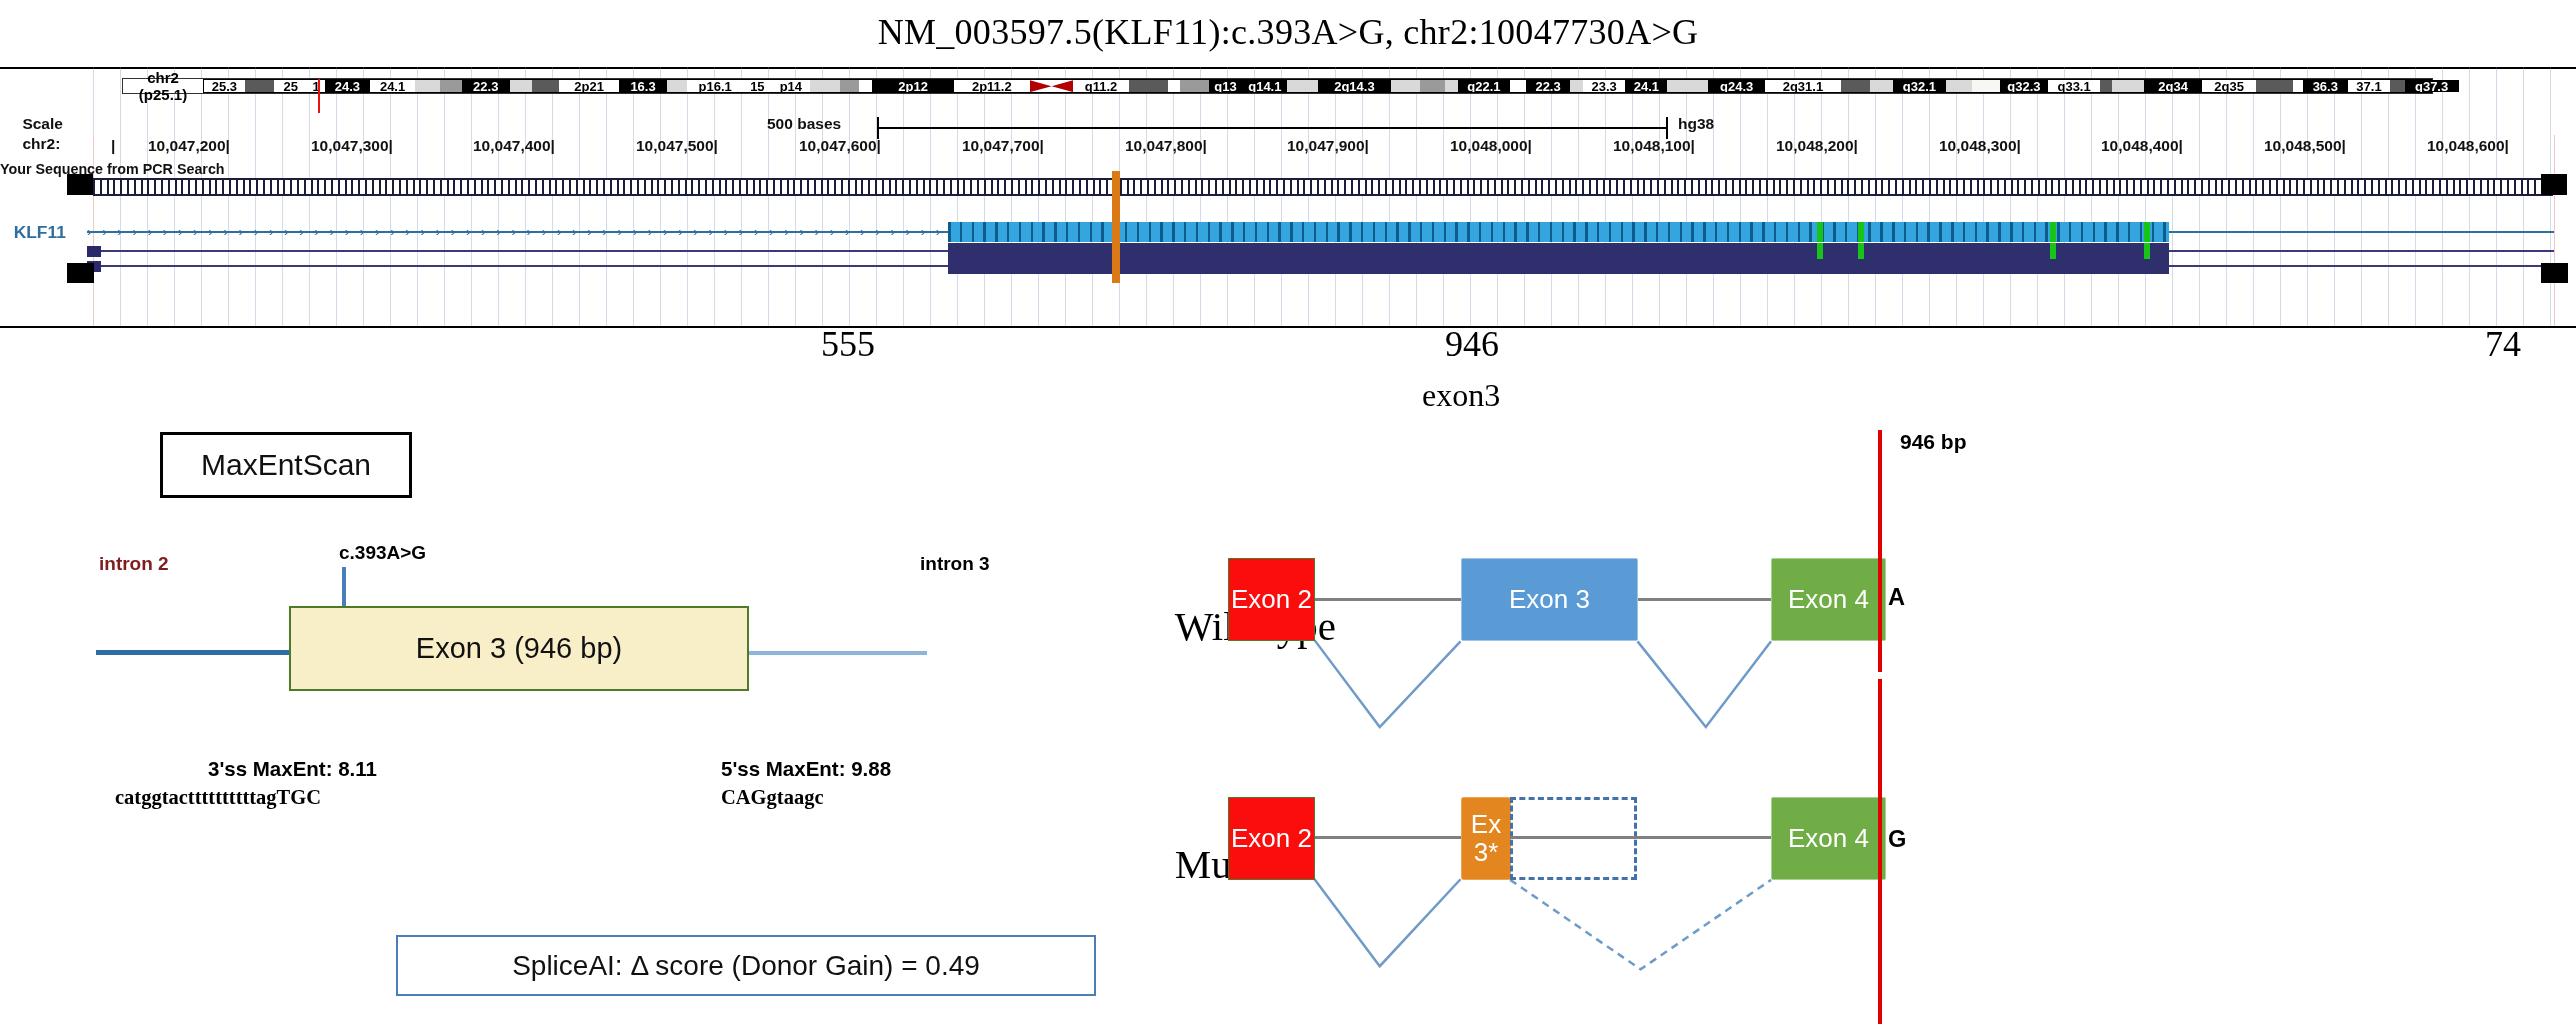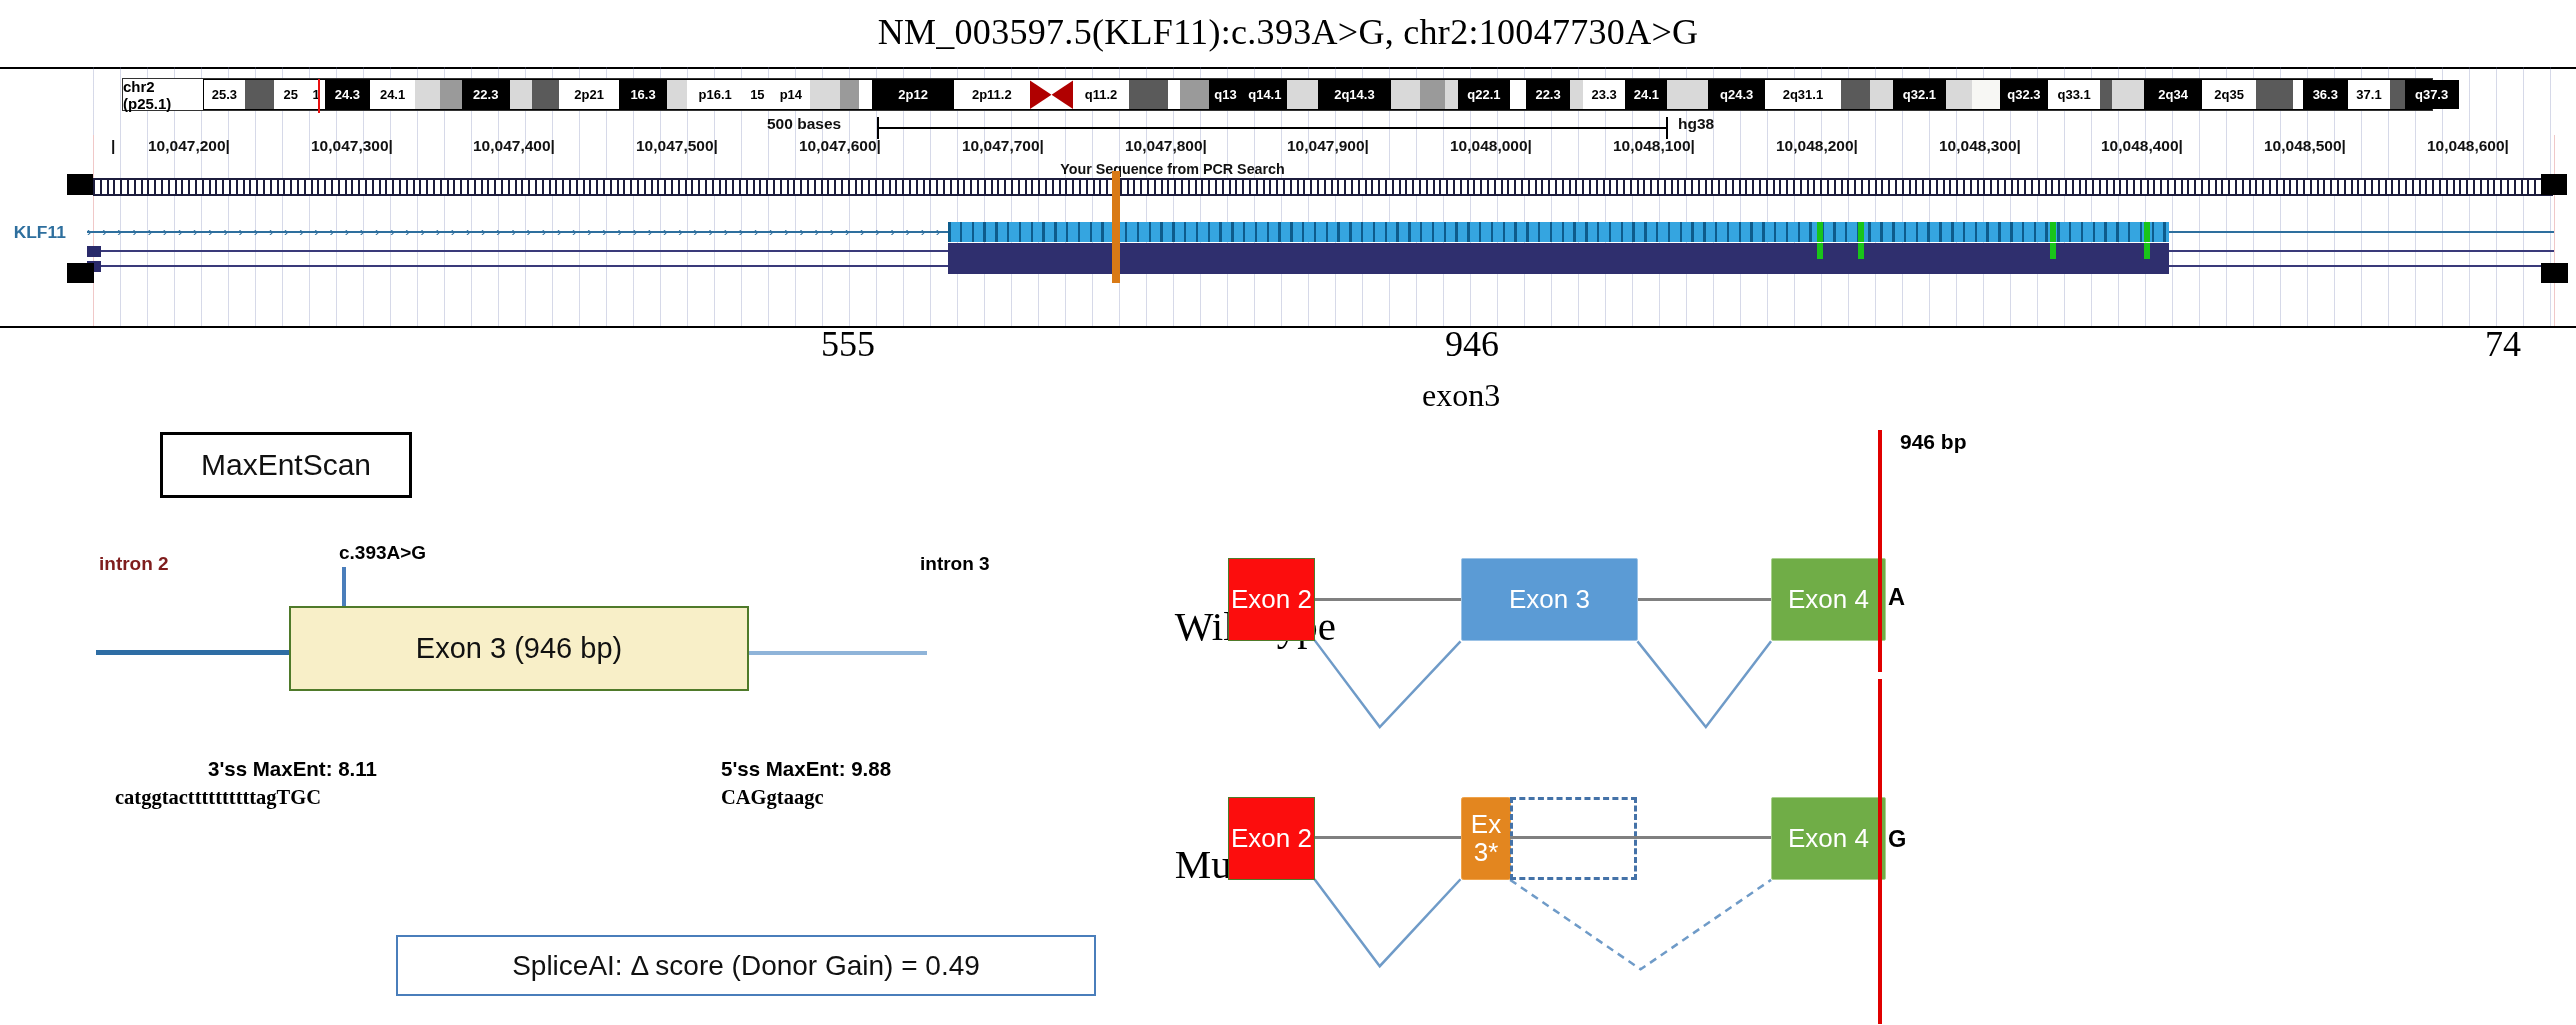--- a/index.html
+++ b/index.html
@@ -23,23 +23,23 @@
   .gridlines{
     position:absolute;left:93px;top:0;width:2460px;height:100%;
     background-image:repeating-linear-gradient(to right,
         rgba(120,130,180,.30) 0px,rgba(120,130,180,.30) 1.2px,
         rgba(120,130,180,0) 1.2px,rgba(120,130,180,0) 27px);
     pointer-events:none;
   }
 
   
   #ideogram-wrap{
-    position:absolute;left:122px;top:11.2px;width:2311px;height:33px;
+    position:absolute;left:122px;top:11.2px;width:2311px;height:16px;
     background:#f7f7f4;border:1.2px solid #333;box-sizing:border-box;
-    display:flex;align-items:stretch;
+    display:flex;align-items:stretch;text-align:center;
   }
   #ideo-label{
     flex:0 0 80px;display:flex;align-items:center;justify-content:center;
     font-size:15px;font-weight:bold;color:#000;background:#fff;
   }
   #ideo-bands{position:relative;flex:1 1 auto;display:flex;align-items:stretch;border:1.2px solid #000;box-sizing:border-box;}
   .band{position:relative;display:flex;align-items:center;justify-content:center;
         font-size:13px;font-weight:bold;line-height:1;overflow:hidden;}
   .band.dark{background:#000;color:#fff;}
   .band.light{background:#ffffff;color:#000;}
@@ -63,21 +63,21 @@
   #chr-word{position:absolute;left:22.4px;top:20px;font-size:15.5px;font-weight:bold;color:#111;}
   #bases-label{position:absolute;left:767px;top:48px;font-size:15.5px;font-weight:bold;color:#111;}
   #scalebar{position:absolute;left:877px;top:60px;width:791px;height:1.9px;background:#000;}
   #scalebar-l{position:absolute;left:877px;top:50px;width:1.9px;height:22.4px;background:#000;}
   #scalebar-r{position:absolute;left:1666px;top:50px;width:1.9px;height:22.4px;background:#000;}
   #hg38-label{position:absolute;left:1678px;top:48px;font-size:15.5px;font-weight:bold;color:#111;}
 
   .tick-label{position:absolute;top:70px;font-size:15.5px;font-weight:bold;color:#111;white-space:nowrap;}
 
   
-  #pcr-title{position:absolute;left:0;top:94px;width:2345px;text-align:center;font-size:14.3px;font-weight:bold;color:#111;}
+  #pcr-title{position:absolute;left:0;top:94px;width:2345px;text-align:left;font-size:14.3px;font-weight:bold;color:#111;}
   #pcr-track{
     position:absolute;left:93px;top:111px;width:2460px;height:13.7px;
     border-top:2.5px solid #1c1c3c;border-bottom:2.5px solid #1c1c3c;background:#ffffff;
     background-image:repeating-linear-gradient(to right,#1c1c3c 0 1.9px,transparent 1.9px 6.8px);
     background-size:100% 100%;
   }
   .seq-endblock{position:absolute;top:107px;width:26px;height:21px;background:#000;}
 
   
   #gencode-title{position:absolute;left:0;top:135px;width:2576px;text-align:center;font-size:14.3px;font-weight:bold;color:#111;}
@@ -292,20 +292,24 @@
           <span>37.1</span>
         </div>
         <div class="band g75" style="flex: 0 0 0.654022%;"></div>
         <div class="band dark" style="flex: 0 0 2.41988%;">
           <span>q37.3</span>
         </div>
         <div id="ideo-redmark" style="left: 5.11445%;"></div>
     </div>
   </div>
 
+  <div id="scale-row">
+    <div id="scale-word">Scale</div>
+    <div id="chr-word">chr2:</div>
+  </div>
   <div id="bases-label">500 bases</div>
   <div id="scalebar"></div>
   <div id="scalebar-l"></div>
   <div id="scalebar-r"></div>
   <div id="hg38-label">hg38</div>
   <div id="tick-container">
       <div class="tick-label" style="left: 111px;">|</div>
       <div class="tick-label" style="left: 148px;">10,047,200|</div>
       <div class="tick-label" style="left: 311px;">10,047,300|</div>
       <div class="tick-label" style="left: 473px;">10,047,400|</div>

